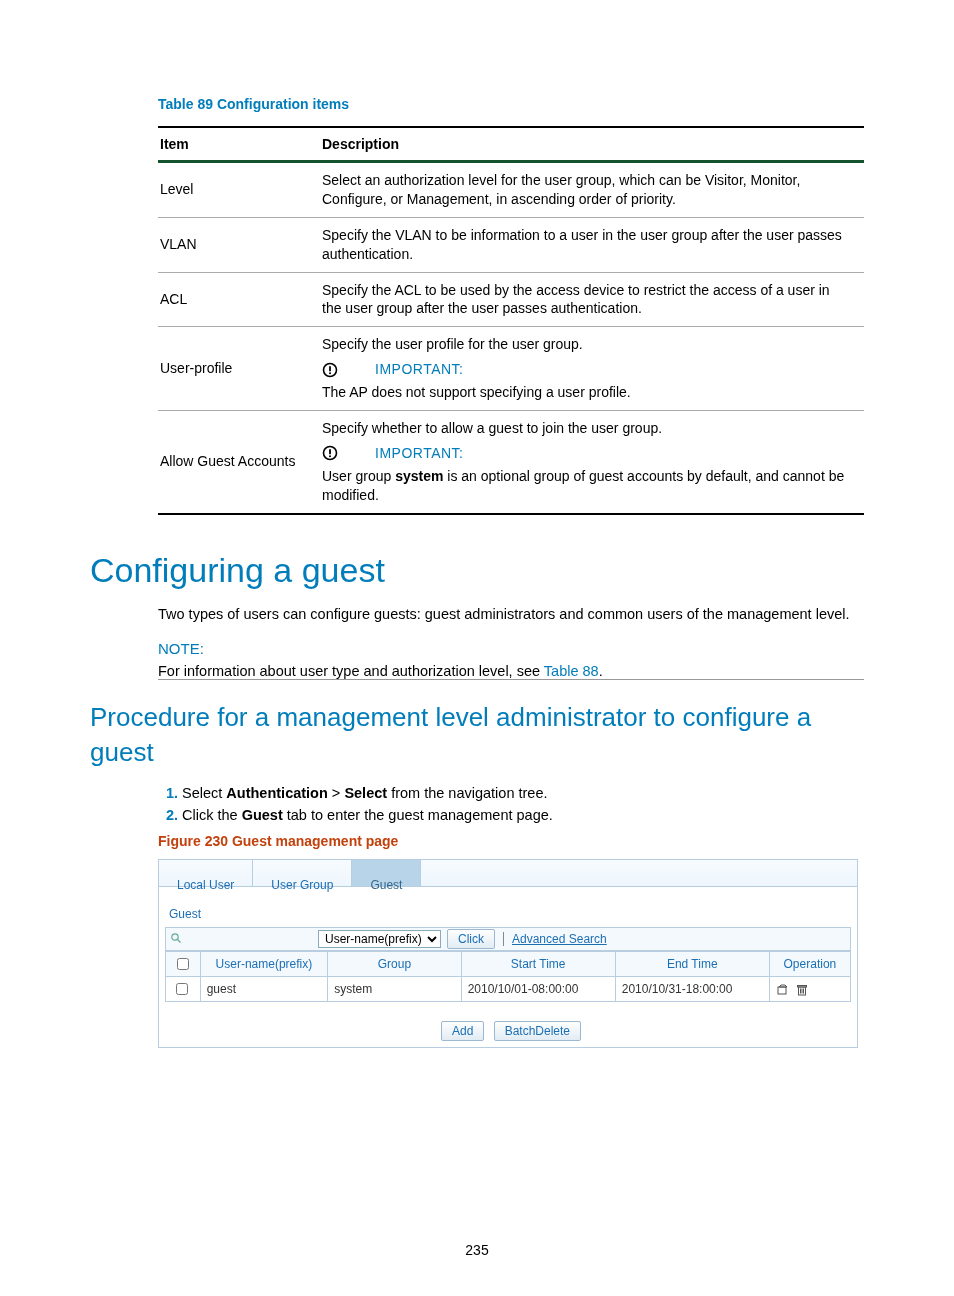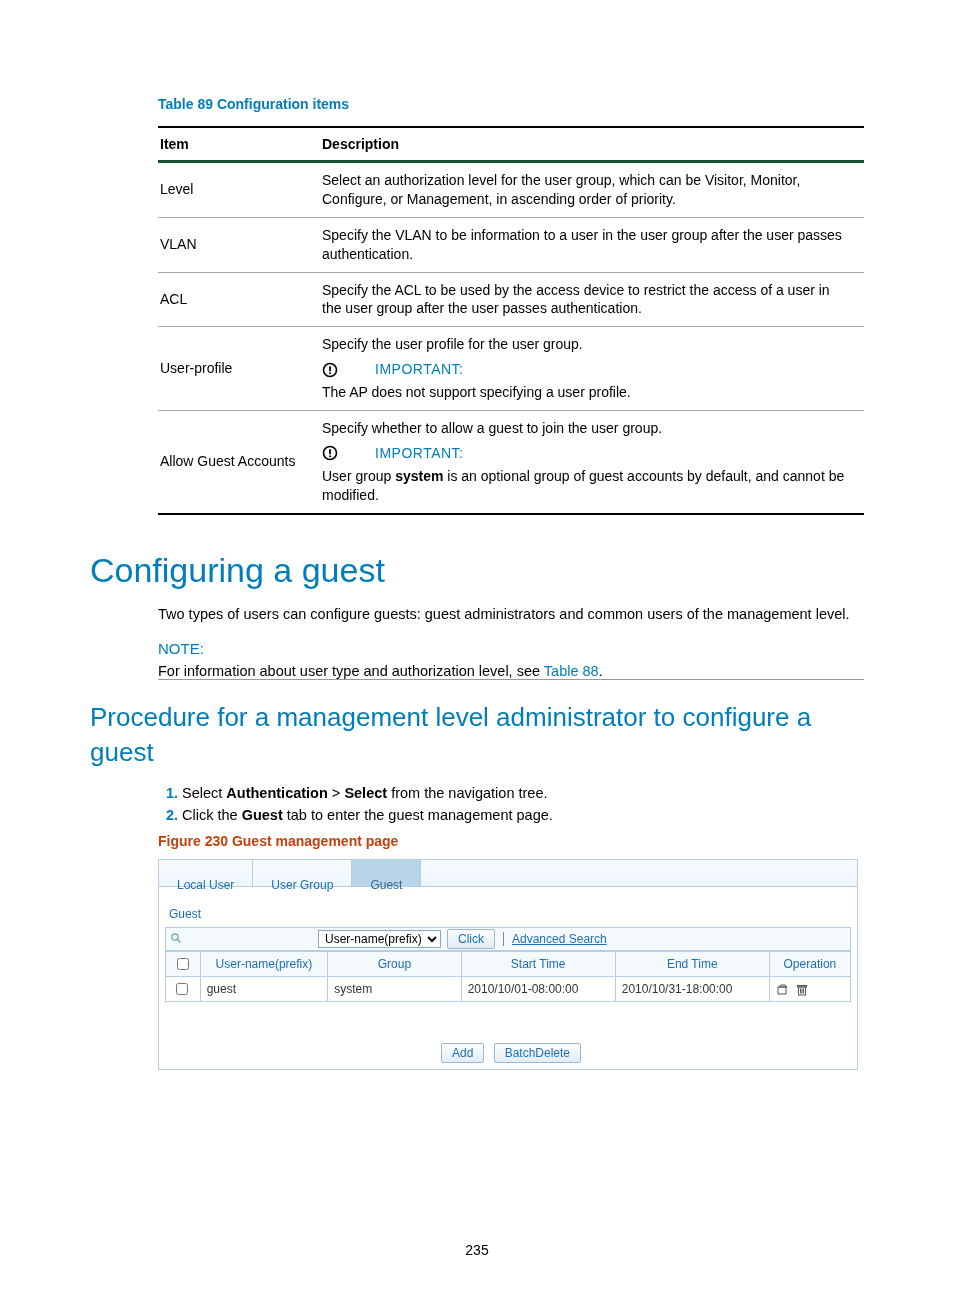--- a/index.html
+++ b/index.html
@@ -181,21 +181,21 @@
   }
   table.grid td {
     border:1px solid #b8cde0;
     padding:3px 6px;
     font-size:12px;
     color:#333;
   }
   .chk { width:12px; height:12px; }
   .op-icons span { margin-right:4px; cursor:pointer; }
   .op-icons svg { vertical-align: middle; }
-  .btn-row { text-align:center; margin-top:41px; }
+  .btn-row { text-align:center; margin-top:19px; }
   .page-num {
     position:absolute;
     bottom:38px;
     left:0; right:0;
     text-align:center;
     font-size:14px;
   }
 </style>
 </head>
 <body>

